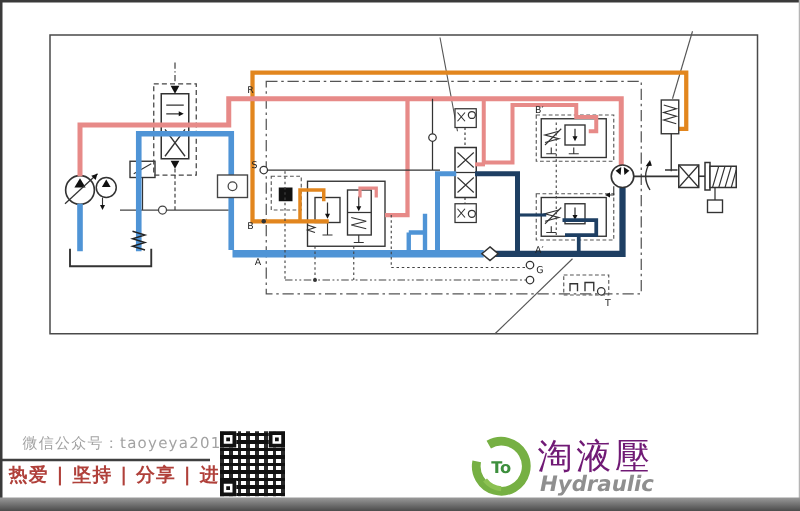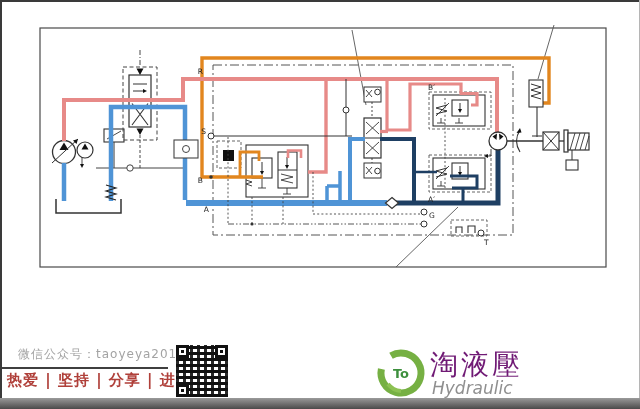--- a/index.html
+++ b/index.html
@@ -16,21 +16,21 @@
   .slogan{position:absolute;left:7px;top:371px;font-size:15px;font-weight:bold;color:#b0403a;letter-spacing:1px;}
   .qr{position:absolute;left:176px;top:345px;width:52px;height:52px;background:
       repeating-linear-gradient(90deg,rgba(17,17,17,.9) 0 3px,transparent 3px 7px),
       repeating-linear-gradient(0deg,#111 0 3px,#fff 3px 6px);}
   .finder{position:absolute;width:13px;height:13px;border:3px solid #111;background:#fff;box-sizing:border-box;}
   .finder::after{content:"";position:absolute;left:2px;top:2px;width:3px;height:3px;background:#111;}
   .f-tl{left:0;top:0;} .f-tr{right:0;top:0;} .f-bl{left:0;bottom:0;}
   .logo{position:absolute;left:374px;top:346px;width:56px;height:56px;text-align:center;}
   .brand-cn{position:absolute;left:430px;top:346px;font-size:28px;font-weight:normal;color:#701a75;
             font-family:"DejaVu Serif",serif;letter-spacing:3px;}
-  .brand-en{position:absolute;left:432px;top:378px;font-size:17px;font-style:italic;font-weight:normal;color:#8f8f8f;}
+  .brand-en{position:absolute;left:432px;top:378px;font-size:17px;font-style:italic;font-weight:bold;color:#8f8f8f;}
   text{font-family:"DejaVu Sans",sans-serif;font-size:7.5px;fill:#222;}
 </style>
 </head>
 <body>
 
 <div class="page">
 
   <svg width="640" height="409" viewBox="0 0 640 409">
 
     <rect x="40" y="28" width="566" height="239" fill="none" stroke="#4a4a4a" stroke-width="1.2"></rect>

